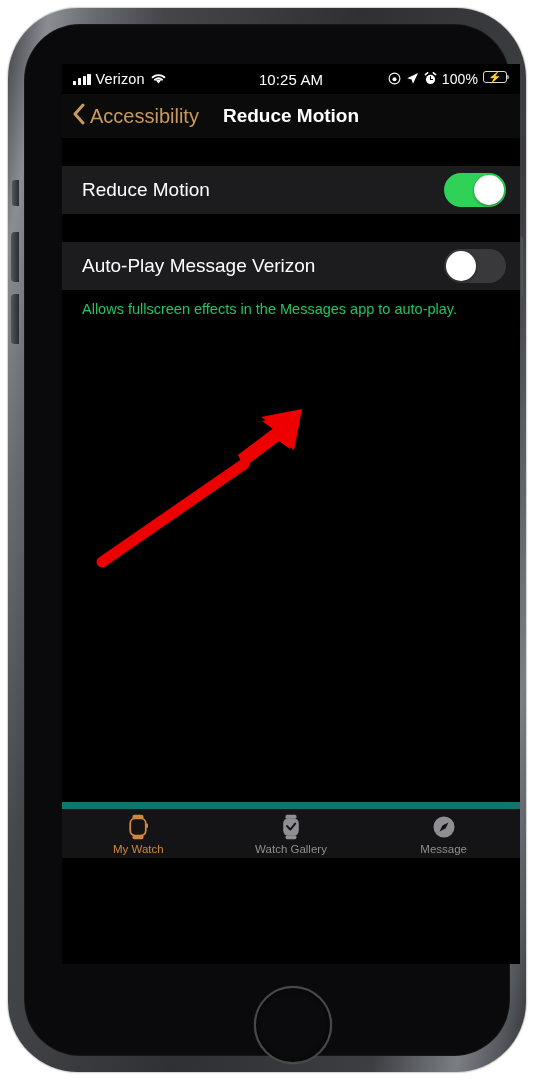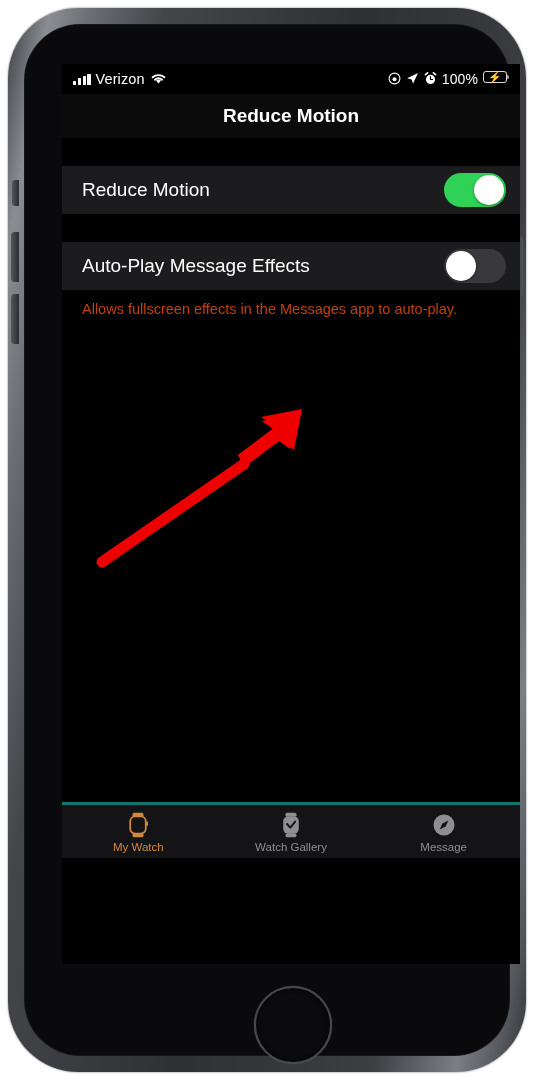--- a/index.html
+++ b/index.html
@@ -208,21 +208,21 @@
     height: 30px;
     border-radius: 50%;
     background: #fff;
     box-shadow: 0 1px 3px rgba(0,0,0,0.4);
     transition: none;
   }
   .ios-toggle.on .knob { left: 30px; }
   .ios-toggle.off .knob { left: 2px; }
 
   #footer-note {
-    color: #c2410c;
+    color: #22c55e;
     font-size: 14.5px;
     padding: 10px 20px 0 20px;
     line-height: 1.25;
   }
 
   
   #annotation-arrow {
     position: absolute;
     left: 0; top: 0;
     width: 458px; height: 900px;
@@ -230,21 +230,21 @@
   }
 
   
   #tab-bar {
     position: absolute;
     bottom: 0;
     left: 0;
     width: 458px;
     height: 56px;
     background: #141416;
-    border-top: 3px solid #0f766e;
+    border-top: 7px solid #0f766e;
     display: flex;
     box-sizing: border-box;
   }
   .tab-item {
     flex: 1;
     display: flex;
     flex-direction: column;
     align-items: center;
     justify-content: center;
     gap: 2px;
@@ -284,20 +284,21 @@
           <span id="carrier-name">Verizon</span>
           <span>
             <svg width="17" height="13" viewBox="0 0 17 13">
               <path d="M8.5 11.6 L11 8.6 A4 4 0 0 0 6 8.6 Z" fill="#fff"></path>
               <path d="M2.6 5.3 A9 9 0 0 1 14.4 5.3" stroke="#fff" stroke-width="1.9" fill="none" stroke-linecap="round"></path>
               <path d="M4.9 7.7 A5.6 5.6 0 0 1 12.1 7.7" stroke="#fff" stroke-width="1.9" fill="none" stroke-linecap="round"></path>
             </svg>
           </span>
         </div>
 
+        <div id="status-center">10:25 AM</div>
 
         <div id="status-right">
           <span>
             <svg width="13" height="13" viewBox="0 0 13 13">
               <circle cx="6.5" cy="6.5" r="5.4" stroke="#fff" stroke-width="1.1" fill="none"></circle>
               <circle cx="6.5" cy="7.2" r="2" fill="#fff"></circle>
             </svg>
           </span>
           <span>
             <svg width="13" height="13" viewBox="0 0 13 13">
@@ -313,38 +314,46 @@
           </span>
           <span id="battery-percent">100%</span>
           <span id="battery-icon">
             <span id="battery-fill"></span>
             <span id="battery-bolt">⚡</span>
           </span>
         </div>
       </div>
 
       <div id="nav-bar">
+        <div id="back-button">
+          <span id="back-chevron">
+            <svg width="13" height="22" viewBox="0 0 13 22">
+              <path d="M11 2 L3 11 L11 20" stroke="#c89b5c" stroke-width="3" fill="none" stroke-linecap="round" stroke-linejoin="round"></path>
+            </svg>
+          </span>
+          <span>Accessibility</span>
+        </div>
         <div id="nav-title">Reduce Motion</div>
       </div>
 
       <div id="settings-content">
 
         <div class="group-gap"></div>
 
         <div class="settings-row">
           <span class="row-label">Reduce Motion</span>
           <span class="ios-toggle on">
             <span class="knob"></span>
           </span>
         </div>
 
         <div class="group-gap"></div>
 
         <div class="settings-row">
-          <span class="row-label">Auto-Play Message Effects</span>
+          <span class="row-label">Auto-Play Message Verizon</span>
           <span class="ios-toggle off">
             <span class="knob"></span>
           </span>
         </div>
 
         <div id="footer-note">Allows fullscreen effects in the Messages app to auto-play.</div>
 
         <svg id="annotation-arrow" viewBox="0 0 458 900" preserveAspectRatio="none">
           <g fill="#ee0000">
             <path d="M176 317

